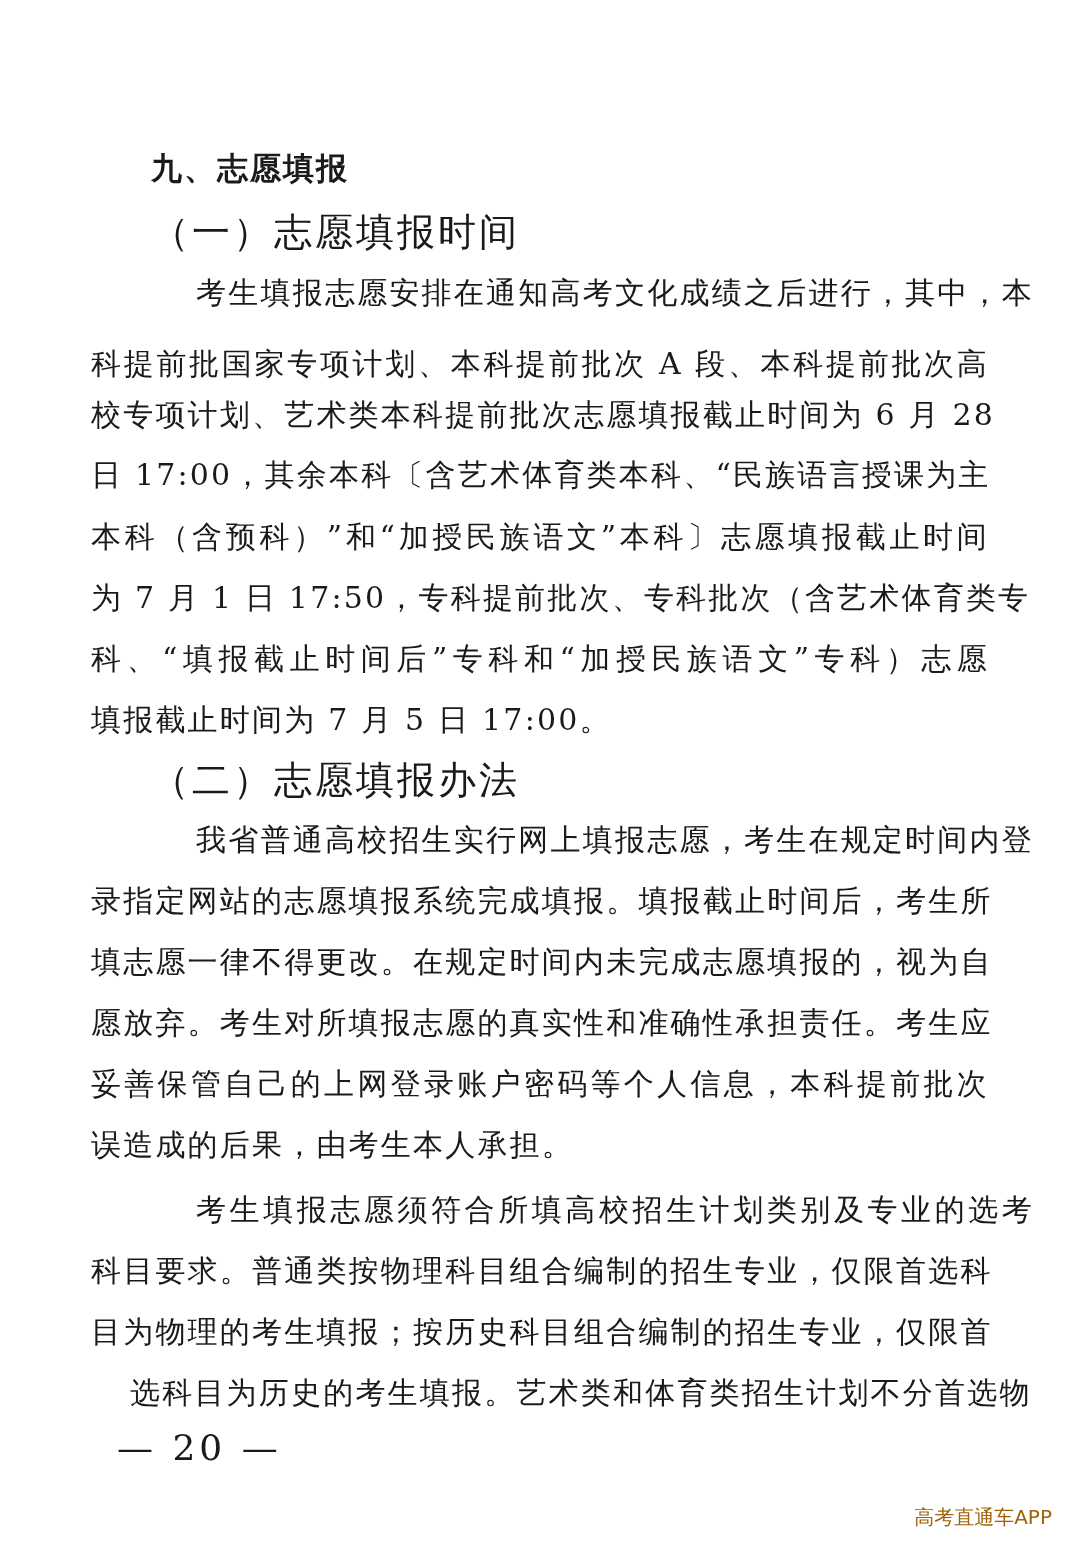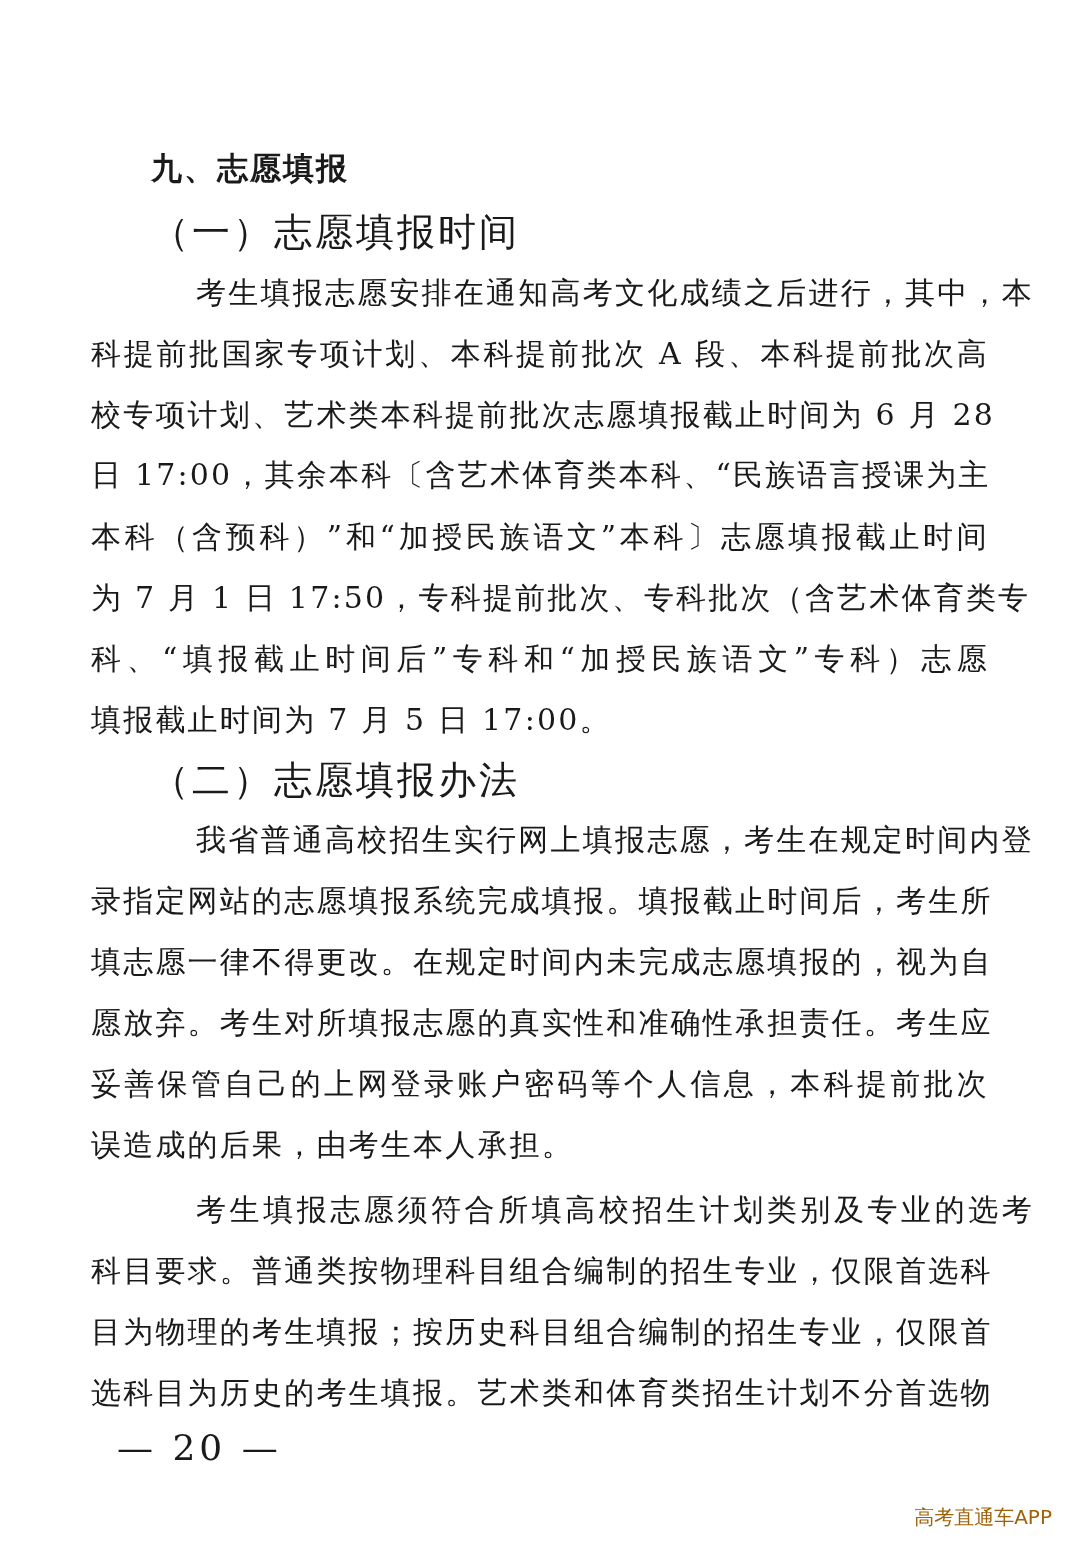--- a/index.html
+++ b/index.html
@@ -69,21 +69,21 @@
 <body>
 
 <div class="page">
 
   <div class="h1" style="top:148px;">九、志愿填报</div>
 
   <div class="h2" style="top:212px; left:151px;">（一）志愿填报时间</div>
 
   <div>
     <div class="line indent" style="top:273px;">考生填报志愿安排在通知高考文化成绩之后进行，其中，本</div>
-    <div class="line" style="top:334px;">科提前批国家专项计划、本科提前批次 A 段、本科提前批次高</div>
+    <div class="line" style="top:344px;">科提前批国家专项计划、本科提前批次 A 段、本科提前批次高</div>
     <div class="line" style="top:395px;">校专项计划、艺术类本科提前批次志愿填报截止时间为 6 月 28</div>
     <div class="line" style="top:455px;">日 17:00，其余本科〔含艺术体育类本科、“民族语言授课为主</div>
     <div class="line" style="top:517px;">本科（含预科）”和“加授民族语文”本科〕志愿填报截止时间</div>
     <div class="line" style="top:578px;">为 7 月 1 日 17:50，专科提前批次、专科批次（含艺术体育类专</div>
     <div class="line" style="top:639px;">科、“填报截止时间后”专科和“加授民族语文”专科）志愿</div>
     <div class="line last" style="top:700px;">填报截止时间为 7 月 5 日 17:00。</div>
   </div>
 
   <div class="h2" style="top:760px; left:151px;">（二）志愿填报办法</div>
 
@@ -93,19 +93,19 @@
     <div class="line" style="top:942px;">填志愿一律不得更改。在规定时间内未完成志愿填报的，视为自</div>
     <div class="line" style="top:1003px;">愿放弃。考生对所填报志愿的真实性和准确性承担责任。考生应</div>
     <div class="line" style="top:1064px;">妥善保管自己的上网登录账户密码等个人信息，本科提前批次</div>
     <div class="line last" style="top:1125px;">误造成的后果，由考生本人承担。</div>
   </div>
 
   <div>
     <div class="line indent" style="top:1190px;">考生填报志愿须符合所填高校招生计划类别及专业的选考</div>
     <div class="line" style="top:1251px;">科目要求。普通类按物理科目组合编制的招生专业，仅限首选科</div>
     <div class="line" style="top:1312px;">目为物理的考生填报；按历史科目组合编制的招生专业，仅限首</div>
-    <div class="line" style="top:1373px;">选科目为历史的考生填报。艺术类和体育类招生计划不分首选物</div>
+    <div class="line" style="top:1373px;margin-left:39px;">选科目为历史的考生填报。艺术类和体育类招生计划不分首选物</div>
   </div>
 
   <div class="pageno">— 20 —</div>
 
   <div class="watermark">高考直通车APP</div>
 </div>
 
 </body></html>

